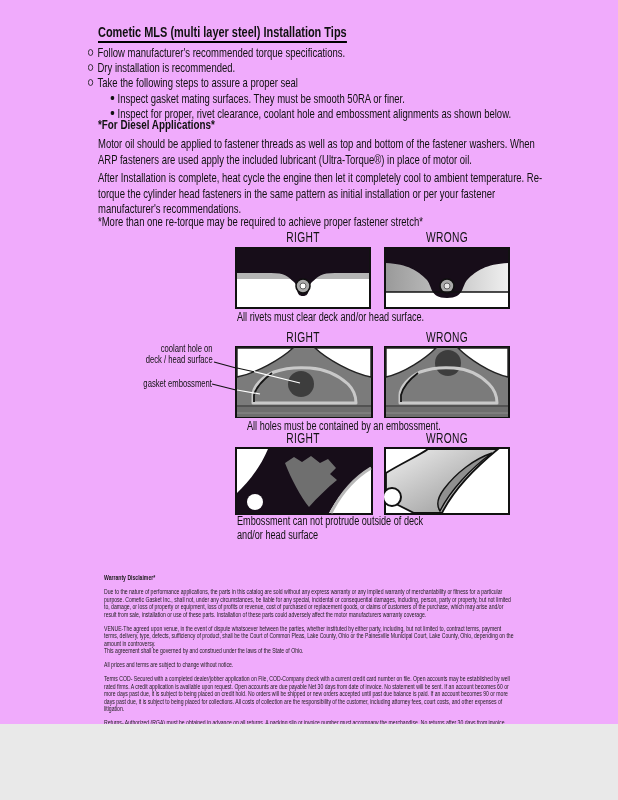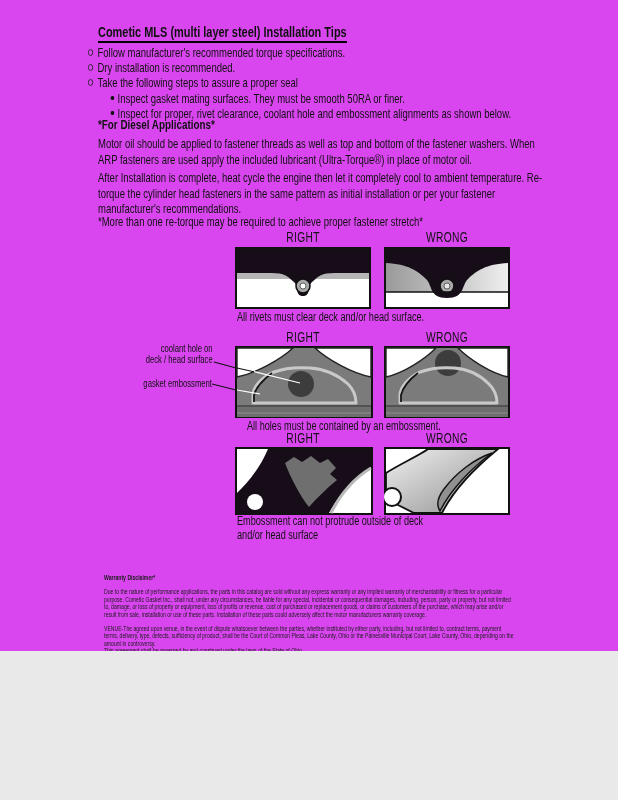--- a/index.html
+++ b/index.html
@@ -1,17 +1,17 @@
 <!DOCTYPE html>
 <html><head>
 <meta charset="utf-8">
 <style>
   html,body{margin:0;padding:0;background:#e9e9e9;}
   .page{
-    position:relative;width:618px;height:651px;background:#d946ef;
+    position:relative;width:618px;height:724px;background:#f0abfc;
     overflow:hidden;margin:0 auto;
     font-family:"Liberation Sans","DejaVu Sans",sans-serif;color:#111;
   }
   
   .cond{transform:scaleX(0.73);transform-origin:0 0;}
   .cond-c{transform:scaleX(0.73);transform-origin:50% 0;}
   .cond-r{transform:scaleX(0.73);transform-origin:100% 0;}
 
   .abs{position:absolute;}
 

